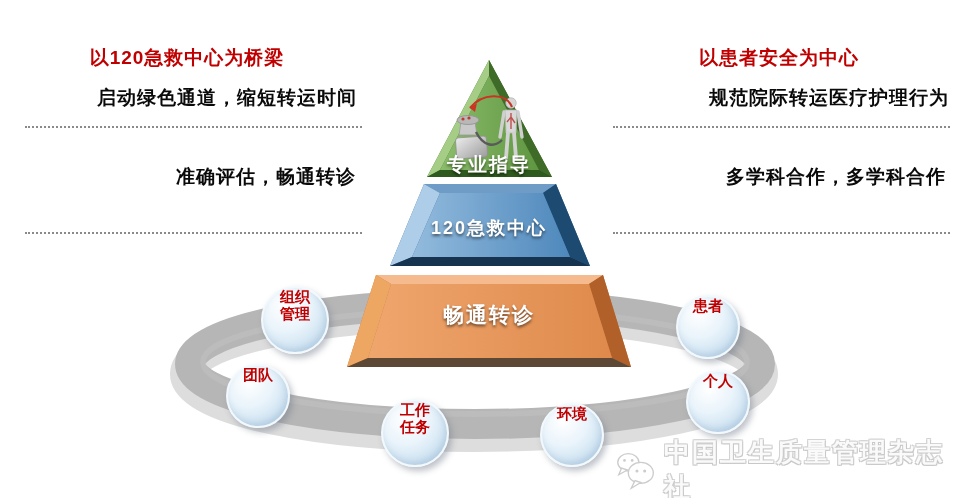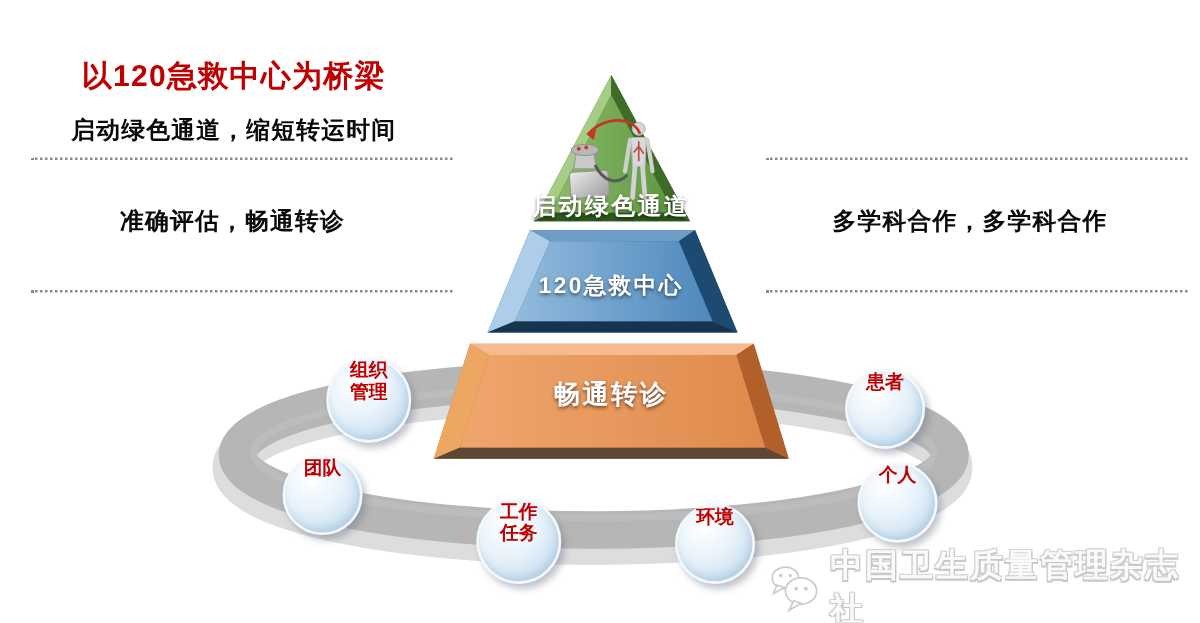--- a/index.html
+++ b/index.html
@@ -3,22 +3,22 @@
 <meta charset="utf-8">
 <style>
   html,body{margin:0;padding:0;}
   body{font-family:"Liberation Sans","DejaVu Sans",sans-serif;background:#fff;}
   .canvas{position:relative;width:960px;height:498px;background:#fff;overflow:hidden;}
   .abs{position:absolute;}
   svg{display:block;}
 
   
   .anno{position:absolute;width:340px;text-align:center;}
-  .anno .title{font-size:24px;font-weight:bold;color:#c00000;letter-spacing:1px;}
-  .anno .subtitle{font-size:19px;font-weight:bold;color:#0a0a0a;margin-top:14px;letter-spacing:1px;}
+  .anno .title{font-size:19px;font-weight:bold;color:#c00000;letter-spacing:1px;}
+  .anno .subtitle{font-size:19px;font-weight:bold;color:#0a0a0a;margin-top:14px;letter-spacing:1px;text-align:right;}
   .dotline{position:absolute;border-top:2px dotted #8a8a8a;height:0;}
 
   
   .level-label{position:absolute;text-align:center;color:#fff;font-weight:bold;
     text-shadow:0 2px 3px rgba(0,0,0,0.55);letter-spacing:2px;}
 
   
   .bubble{position:absolute;border-radius:50%;
     background:radial-gradient(circle at 35% 28%,#ffffff 0%,#eaf4fb 40%,#b7d5ea 100%);
     border:2px solid #f2f9fd;
@@ -113,28 +113,32 @@
     <div class="title">以120急救中心为桥梁</div>
     <div class="subtitle">启动绿色通道，缩短转运时间</div>
   </div>
   <div class="dotline" style="left:25px;top:126px;width:337px;"></div>
 
   <div class="anno" style="left:16px;top:150px;">
     <div class="subtitle">准确评估，畅通转诊</div>
   </div>
   <div class="dotline" style="left:25px;top:232px;width:337px;"></div>
 
+  <div class="anno" style="left:609px;top:45px;">
+    <div class="title">以患者安全为中心</div>
+    <div class="subtitle">规范院际转运医疗护理行为</div>
+  </div>
   <div class="dotline" style="left:613px;top:126px;width:337px;"></div>
 
   <div class="anno" style="left:606px;top:150px;">
     <div class="subtitle">多学科合作，多学科合作</div>
   </div>
   <div class="dotline" style="left:613px;top:232px;width:337px;"></div>
 
-  <div class="level-label" style="left:409px;top:152px;width:160px;font-size:19px;">启动绿色通道</div>
+  <div class="level-label" style="left:409px;top:152px;width:160px;font-size:19px;">专业指导</div>
   <div class="level-label" style="left:399px;top:216px;width:180px;font-size:18px;">120急救中心</div>
   <div class="level-label" style="left:399px;top:301px;width:180px;font-size:21px;">畅通转诊</div>
 
   <div class="bubble" style="left:261px;top:286px;width:64px;height:64px;">
     <div>
         <span>组织</span>
         <span>管理</span>
       </div>
   </div>
   <div class="bubble" style="left:226px;top:364px;width:60px;height:60px;">

